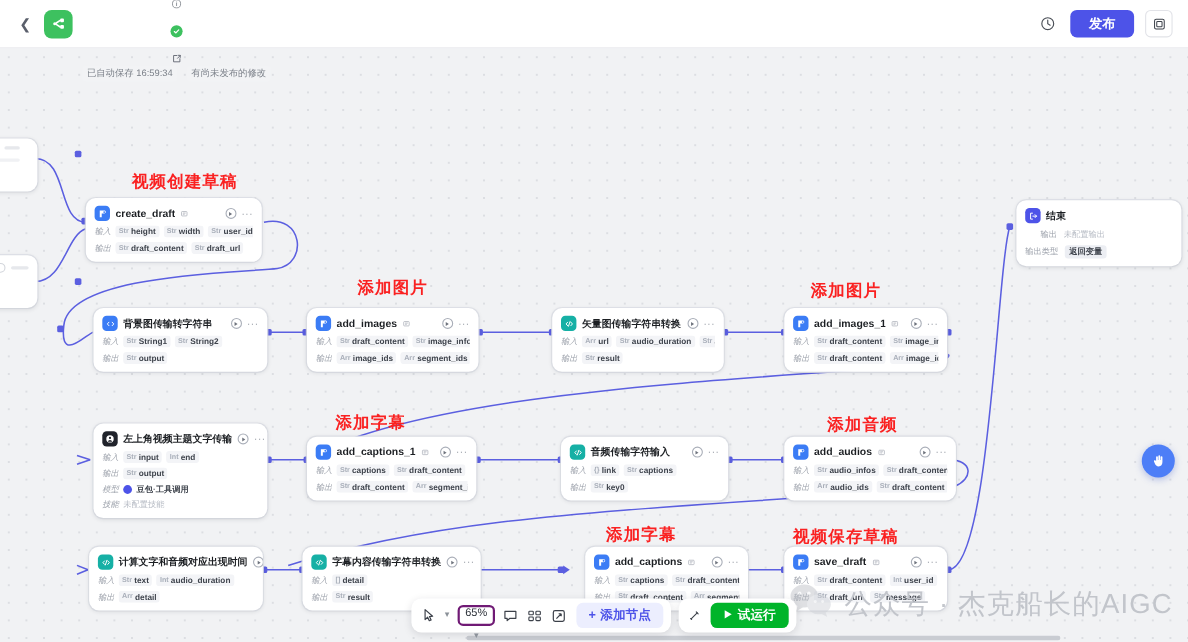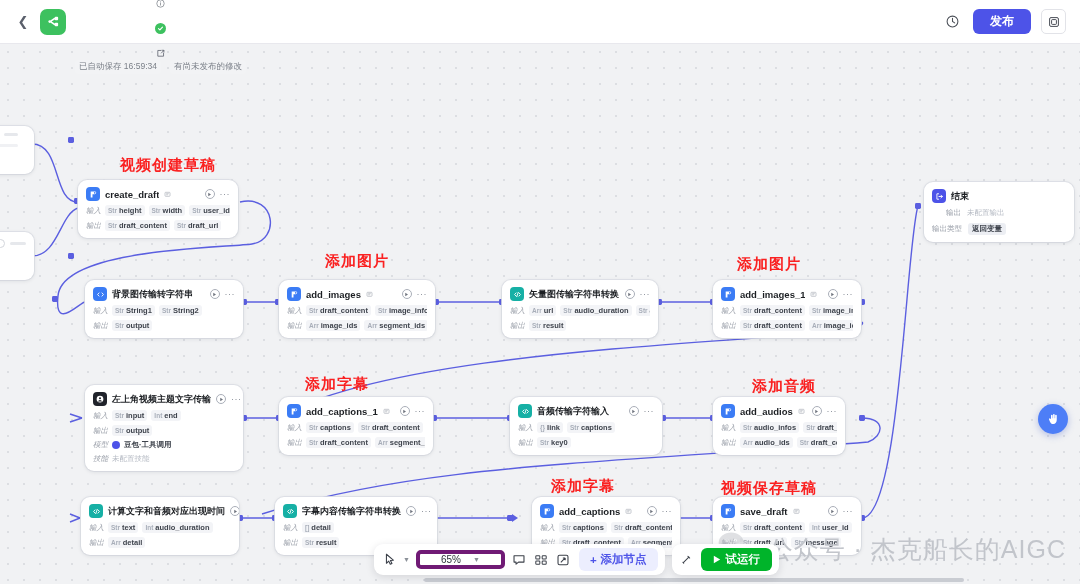--- a/index.html
+++ b/index.html
@@ -170,22 +170,22 @@
     box-shadow: 0 2px 8px rgba(20,25,40,.13);
     height: 31px; display: flex; align-items: center;
     padding: 0 7px; gap: 6px;
   }
   .tb-btn {
     display: flex; align-items: center; justify-content: center;
     color: #3c414a; cursor: pointer; height: 22px; min-width: 16px;
   }
   .zoom-sel {
     display: flex; align-items: center; gap: 12px;
-    border: 4px solid #701a75; border-radius: 5px;
-    height: 19px; padding: 0 21px; cursor: pointer;
+    border: 2px solid #701a75; border-radius: 5px;
+    height: 19px; padding: 0 5px; cursor: pointer; flex-direction: column;
   }
   .zoom-val { font-size: 10px; color: #2d323a; }
   .caret { font-size: 7px; color: #8b9199; }
   .addnode-btn {
     background: #eceefe; color: #4d53e8;
     font-size: 11.5px; font-weight: bold;
     border-radius: 6px; height: 23px;
     display: flex; align-items: center; gap: 4px;
     padding: 0 11px; cursor: pointer; margin-left: 2px;
   }
@@ -717,21 +717,21 @@
           </span>
         </div>
         <div class="io-row">
           <span class="io-label">输出</span>
           <span class="chip">
             <span class="chip-t">Str</span>
             <span class="chip-n">key0</span>
           </span>
         </div>
       </div>
-      <div class="node" style="left: 713px; top: 353px; width: 132px;">
+      <div class="node" style="left: 713px; top: 353px; width: 156px;">
         <div class="node-head">
           <span class="node-ico ico-blue">
             <svg width="9" height="9" viewBox="0 0 16 16" fill="#fff">
               <path d="M3 2.6h7.2c1.6 0 2.6 1 2.6 2.4s-1 2.4-2.6 2.4H6.2v5.8H3z"></path>
               <circle cx="10.2" cy="5" r="1.5" fill="#3b7cf5"></circle>
             </svg>
           </span>
           <span class="node-title">add_audios</span>
           <span class="doc-ico">
             <svg width="7" height="7" viewBox="0 0 14 14" fill="none" stroke="#a8adb6" stroke-width="1.3" stroke-linejoin="round">

